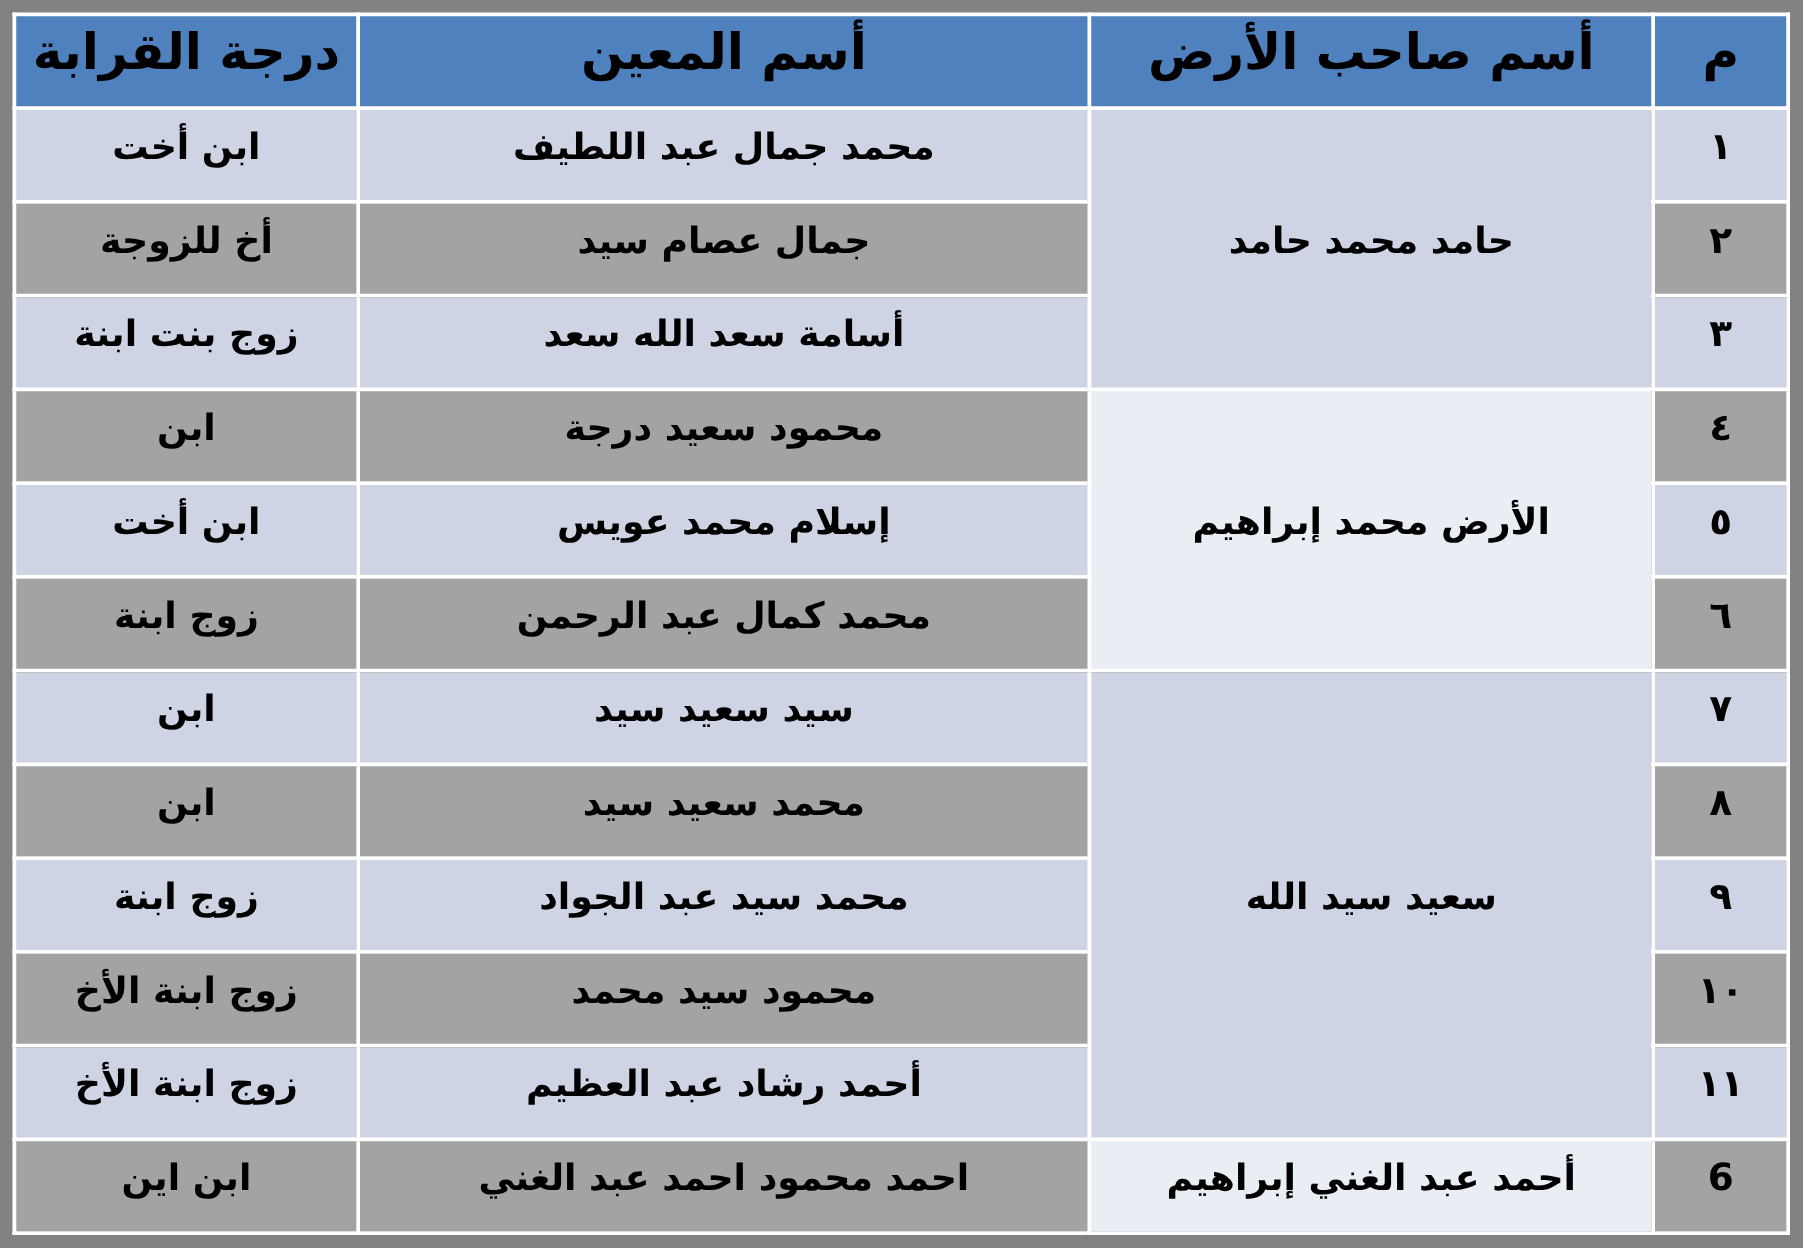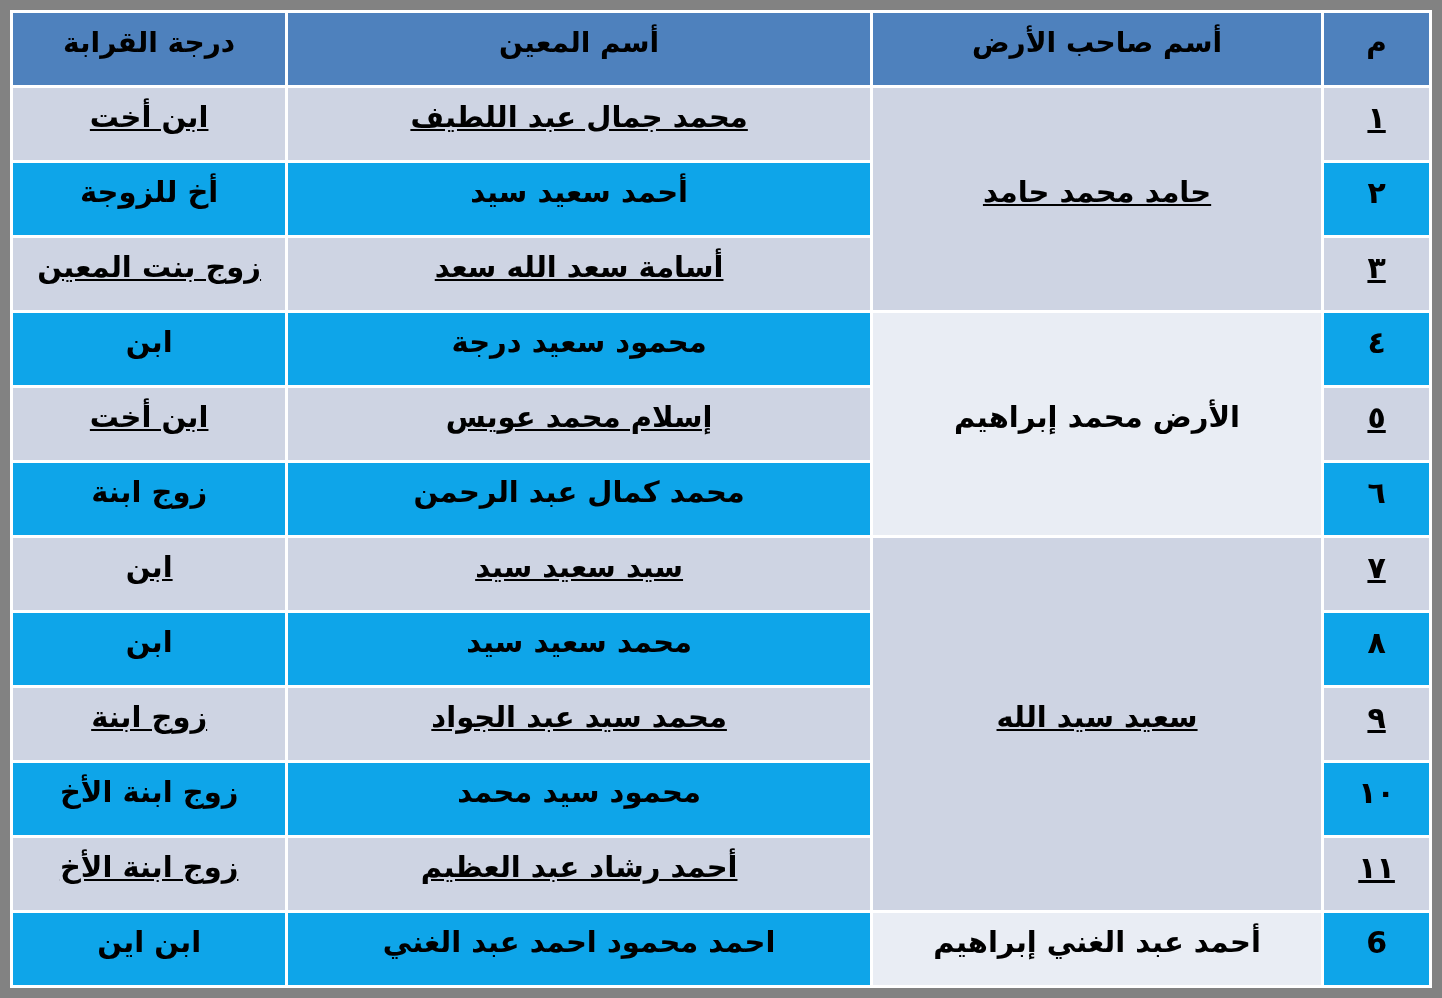--- a/index.html
+++ b/index.html
@@ -32,27 +32,27 @@
     vertical-align: middle;
     padding: 0 6px 14px 6px;
     overflow: hidden;
     font-weight: bold;
     color: #000000;
   }
   table.roster tr { height: 75px; }
   thead th {
     background: #4E81BD;
     color: #FFFFFF;
-    font-size: 28px;
+    font-size: 40px;
     padding-bottom: 16px;
   }
   td { font-size: 29px; }
   td.num { font-size: 30px; }
-  tr.band-dark td { background: #CED4E3; text-decoration: underline; }
-  tr.band-light td { background: #0ea5e9; }
+  tr.band-dark td { background: #CED4E3; }
+  tr.band-light td { background: #a3a3a3; }
   td.owner-dark  { background: #CED4E3 !important; }
   td.owner-light { background: #E9EDF4 !important; }
 </style>
 </head>
 <body>
 
 <div class="stage">
   <table class="roster">
     <colgroup>
       <col style="width:7.6%">
@@ -71,27 +71,27 @@
     <tbody>
 
       <tr class="band-dark">
         <td class="num">١</td>
         <td class="owner-dark" rowspan="3">حامد محمد حامد</td>
         <td>محمد جمال عبد اللطيف</td>
         <td>ابن أخت</td>
       </tr>
       <tr class="band-light">
         <td class="num">٢</td>
-        <td>أحمد سعيد سيد</td>
+        <td>جمال عصام سيد</td>
         <td>أخ للزوجة</td>
       </tr>
       <tr class="band-dark">
         <td class="num">٣</td>
         <td>أسامة سعد الله سعد</td>
-        <td>زوج بنت المعين</td>
+        <td>زوج بنت ابنة</td>
       </tr>
 
       <tr class="band-light">
         <td class="num">٤</td>
         <td class="owner-light" rowspan="3">الأرض محمد إبراهيم</td>
         <td>محمود سعيد درجة</td>
         <td>ابن</td>
       </tr>
       <tr class="band-dark">
         <td class="num">٥</td>

